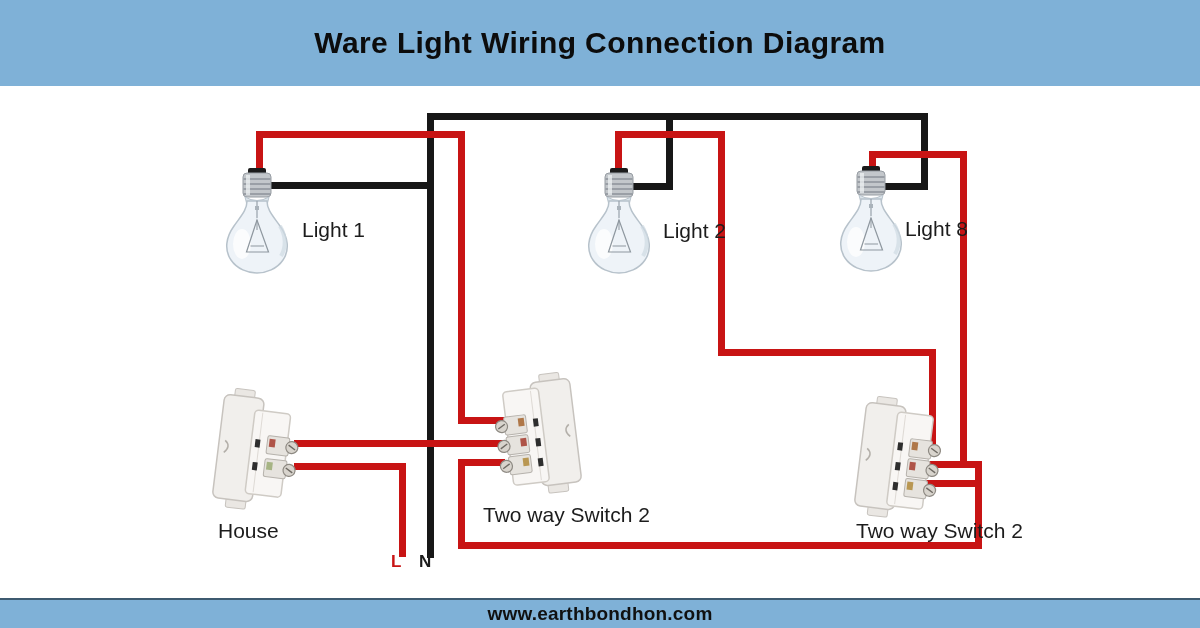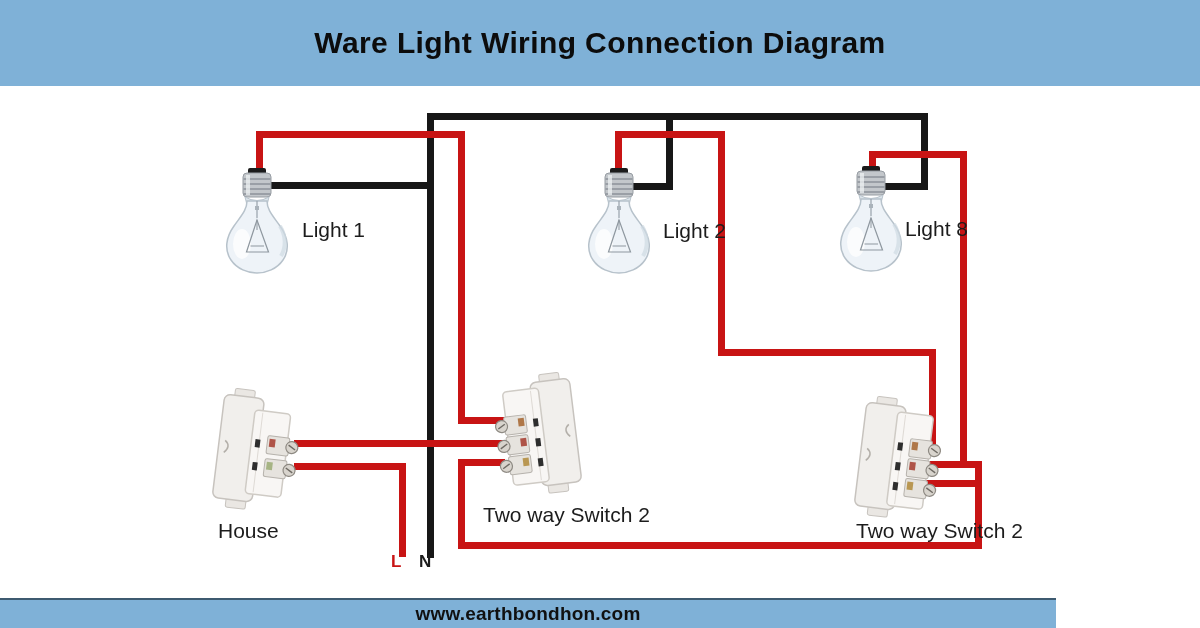--- a/index.html
+++ b/index.html
@@ -11,21 +11,21 @@
   
   .banner {
     position:absolute; left:0; top:0; width:1200px; height:86px;
     display:flex; align-items:center; justify-content:center;
   }
   .banner h1 {
     margin:0; font-size:30px; font-weight:bold; color:#0c0c0c; letter-spacing:.4px;
   }
   
   .footerbar {
-    position:absolute; left:0; top:598px; width:1056px; height:30px;
+    position:absolute; left:0; top:598px; width:1200px; height:30px;
     box-sizing:border-box; border-top:2px solid #3d5a70;
     display:flex; align-items:center; justify-content:center;
   }
   .footerbar span { font-size:19px; font-weight:bold; color:#101010; letter-spacing:.2px; }
   
   .wire { position:absolute; }
   
   .cmp { position:absolute; }
   .flip { transform:scaleX(-1); }
   

